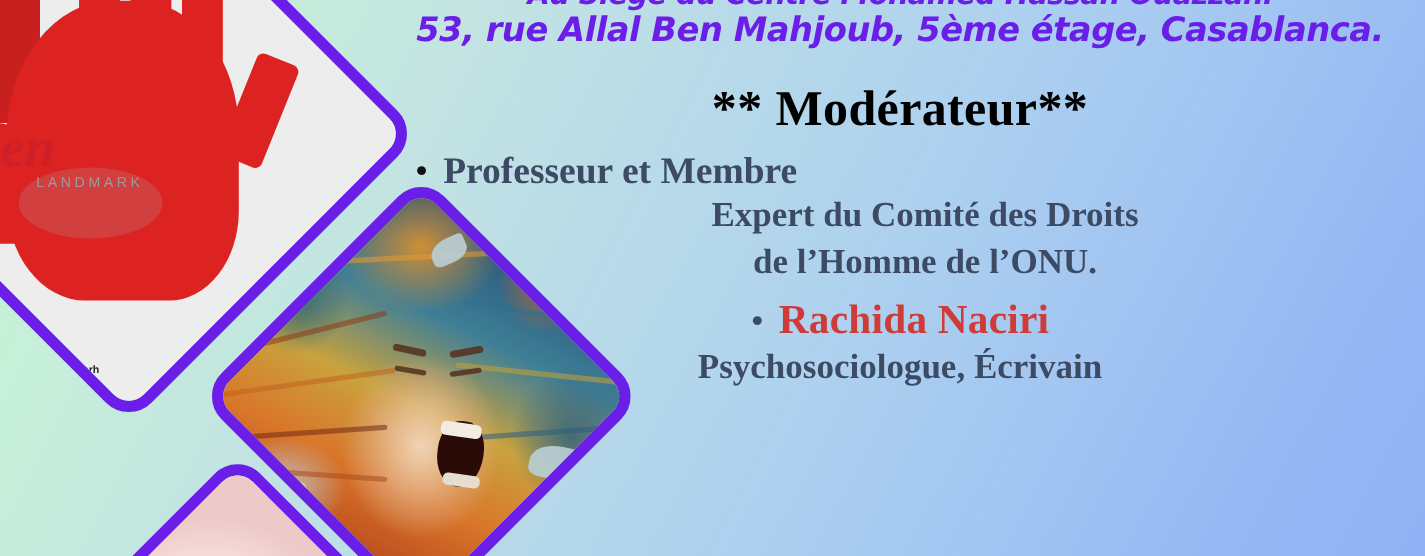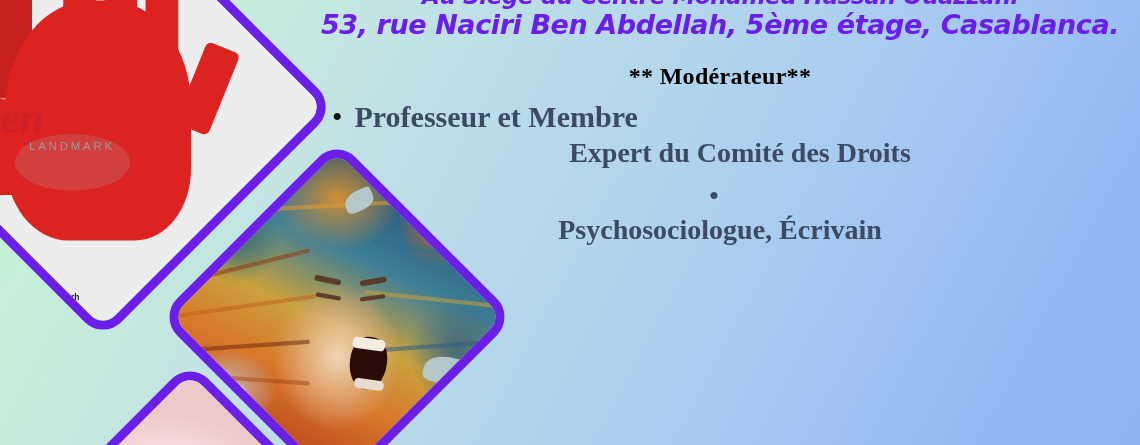--- a/index.html
+++ b/index.html
@@ -85,21 +85,21 @@
     color:#6a1ee8;
     letter-spacing:-.4px;
   }
   .venue-1 { font-size:23px; line-height:22px; margin-top:-15px; }
   .venue-2 { font-size:27px; line-height:33px; margin-top:1px; }
 
   .section-head {
     text-align:center;
     color:#000;
     font-weight:bold;
-    font-size:24px;
+    font-size:40px;
     letter-spacing:.3px;
   }
   #head-moderator { margin-top:22px; }
   #head-speakers  { margin-top:28px; }
 
   .person { margin-top:10px; }
   .person-line1 { display:flex; align-items:baseline; justify-content:flex-start; padding-left:32px; }
   .bullet { flex:0 0 auto; font-size:30px; line-height:1; color:#111; margin-right:12px; }
   .bullet.slate { color:#3c4a63; }
   .name { color:#cf3b38; font-weight:bold; font-size:33px; letter-spacing:.2px; white-space:nowrap; }
@@ -158,33 +158,35 @@
 <div class="card" id="card-face">
   <div class="card-inner">
     
     
   </div>
 </div>
 
 <div class="content">
 
   <div class="venue venue-1">Au Siège du Centre Mohamed Hassan Ouazzani</div>
-  <div class="venue venue-2">53, rue Naciri Ben Abdellah, 5ème étage, Casablanca.</div>
+  <div class="venue venue-2">53, rue Allal Ben Mahjoub, 5ème étage, Casablanca.</div>
 
   <div class="section-head" id="head-moderator">** Modérateur**</div>
 
   <div class="person">
     <div class="person-line1">
       <span class="bullet">•</span>
       <span class="role-inline">Professeur et Membre</span>
     </div>
     <div class="role-cont">Expert du Comité des Droits</div>
+    <div class="role-cont">de l’Homme de l’ONU.</div>
   </div>
 
 
   <div class="person person-centered">
     <div class="person-line1">
       <span class="bullet slate">•</span>
+      <span class="name">Rachida Naciri</span>
     </div>
     <div class="role-cont">Psychosociologue, Écrivain</div>
   </div>
 
 </div>
 
 </body></html>

